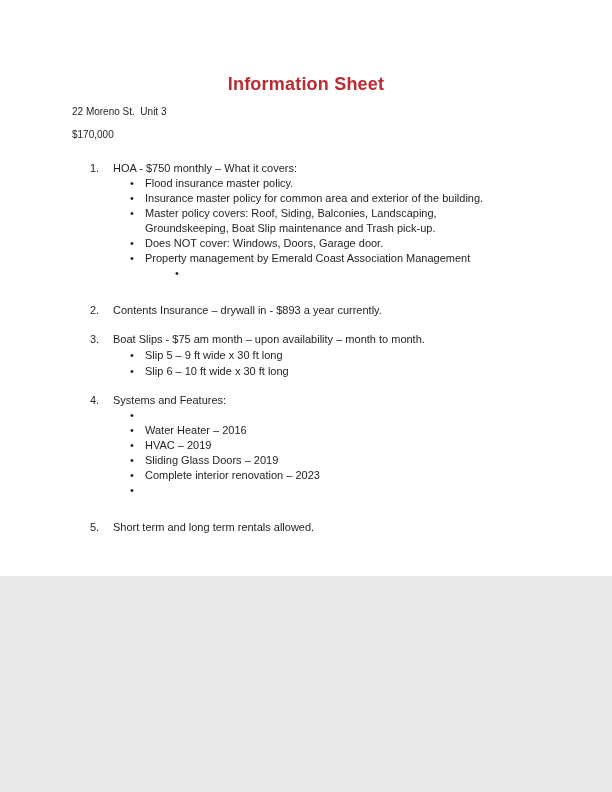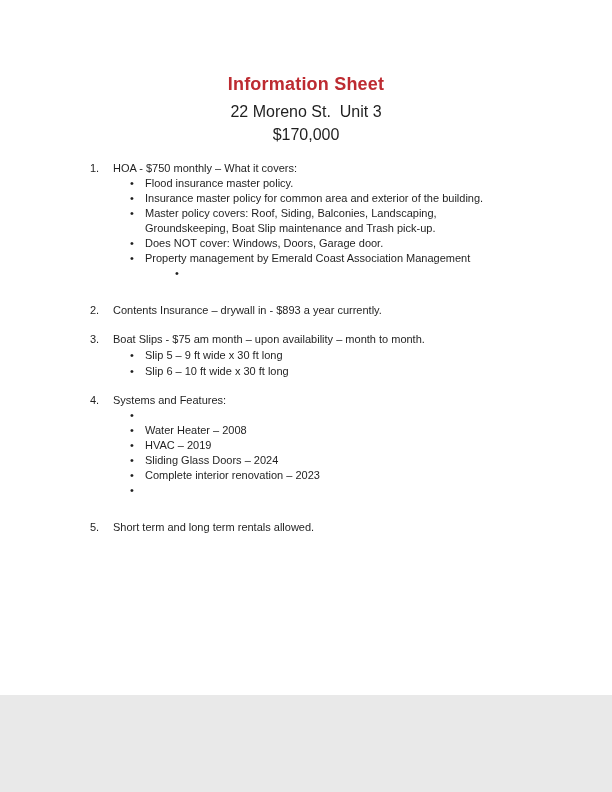--- a/index.html
+++ b/index.html
@@ -4,41 +4,41 @@
 <style>
   * { margin: 0; padding: 0; box-sizing: border-box; }
   html, body { background: #e9e9e9; }
   body {
     font-family: "Liberation Sans", sans-serif;
     -webkit-font-smoothing: antialiased;
   }
   .page {
     position: relative;
     width: 612px;
-    height: 695px;
+    height: 576px;
     margin: 0 auto;
     background: var(--page-bg, #ffffff);
     color: var(--body-text, #1f1f1f);
     padding: 72px 72px 0 72px;
     overflow: hidden;
   }
   .doc-title {
     font-size: 18px;
     line-height: 22px;
     font-weight: 700;
     text-align: center;
     color: var(--title-red, #bd2b31);
     margin: 1px 0 10px 0;
     letter-spacing: 0.2px;
   }
   .sub {
-    font-size: 16px;
+    font-size: 10px;
     line-height: 13px;
     margin-bottom: 10px;
-    text-align: center;
+    text-align: left;
     white-space: pre-wrap;
   }
   .list { margin-top: 20px; font-size: 11px; }
   .item { display: flex; line-height: 15px; }
   .item .num { margin-left: 18px; width: 23px; flex: none; }
   .item .itext { flex: 1; white-space: pre-wrap; }
   .gap-lg { margin-top: 22px; }
   .gap-md { margin-top: 14px; }
   .bullet { display: flex; line-height: 15px; }
   .bullet .mark {
@@ -114,29 +114,29 @@
 
     <div class="item gap-md">
       <span class="num">4.</span>
       <span class="itext">Systems and Features:</span>
     </div>
     <div class="bullet">
       <span class="mark">•</span>
     </div>
     <div class="bullet">
       <span class="mark">•</span>
-      <span class="btext">Water Heater – 2008</span>
+      <span class="btext">Water Heater – 2016</span>
     </div>
     <div class="bullet">
       <span class="mark">•</span>
       <span class="btext">HVAC – 2019</span>
     </div>
     <div class="bullet">
       <span class="mark">•</span>
-      <span class="btext">Sliding Glass Doors – 2024</span>
+      <span class="btext">Sliding Glass Doors – 2019</span>
     </div>
     <div class="bullet">
       <span class="mark">•</span>
       <span class="btext">Complete interior renovation – 2023</span>
     </div>
     <div class="bullet">
       <span class="mark">•</span>
     </div>
 
     <div class="item gap-lg">

